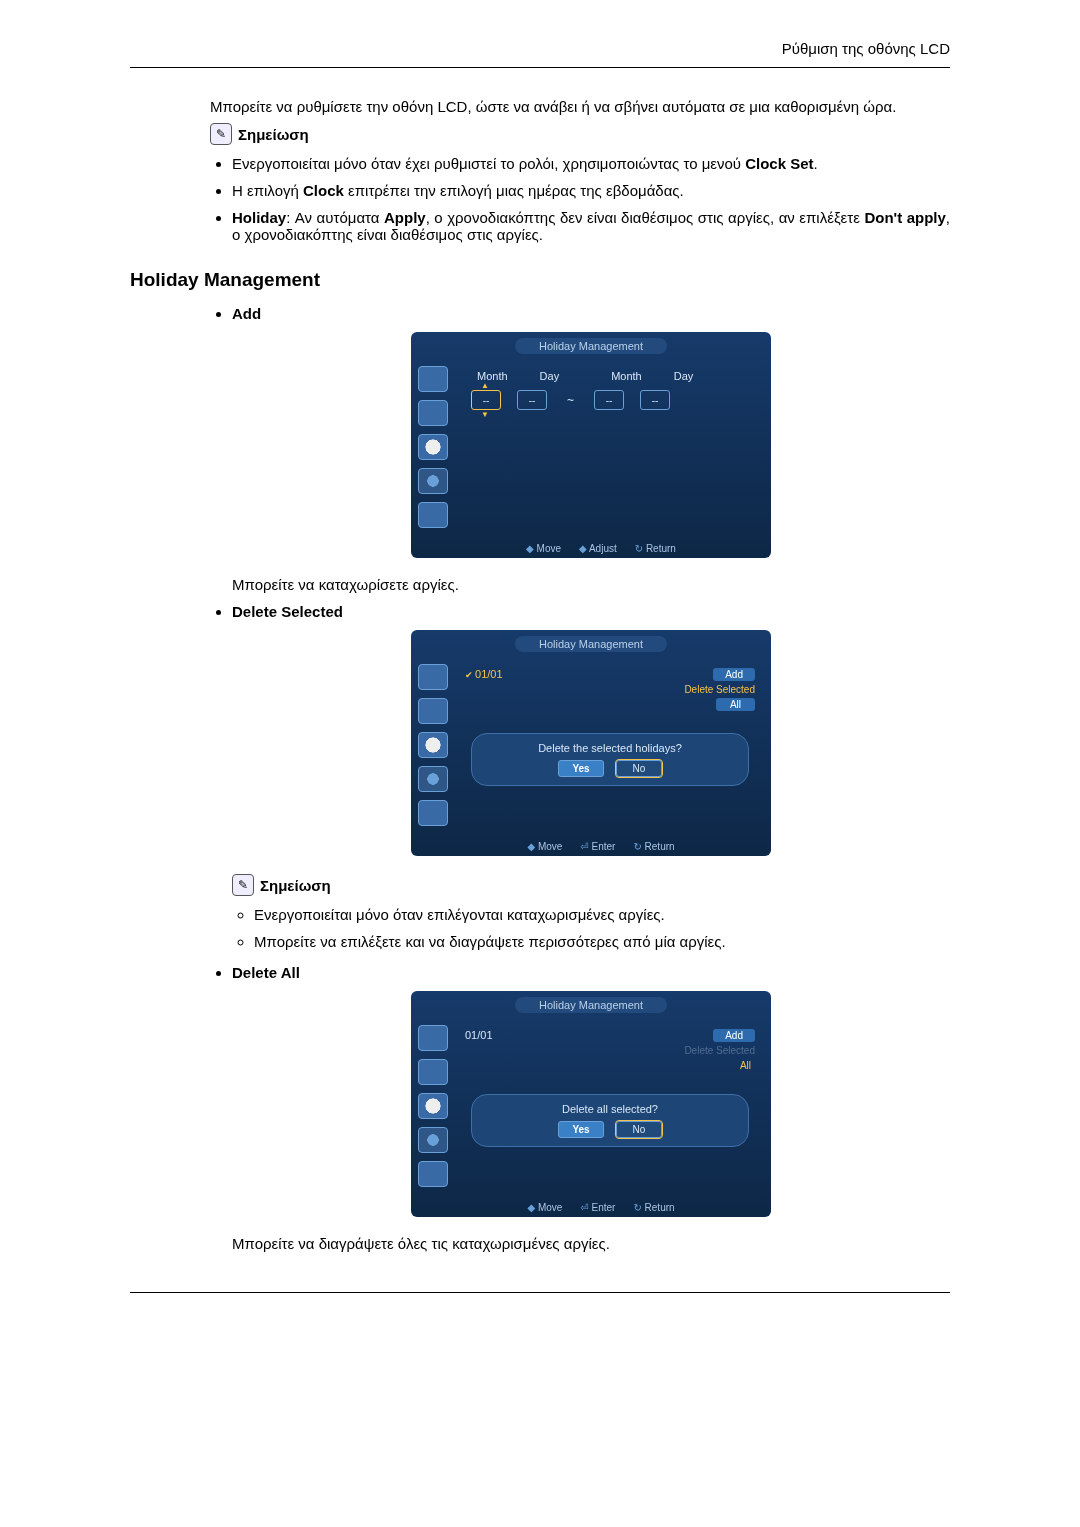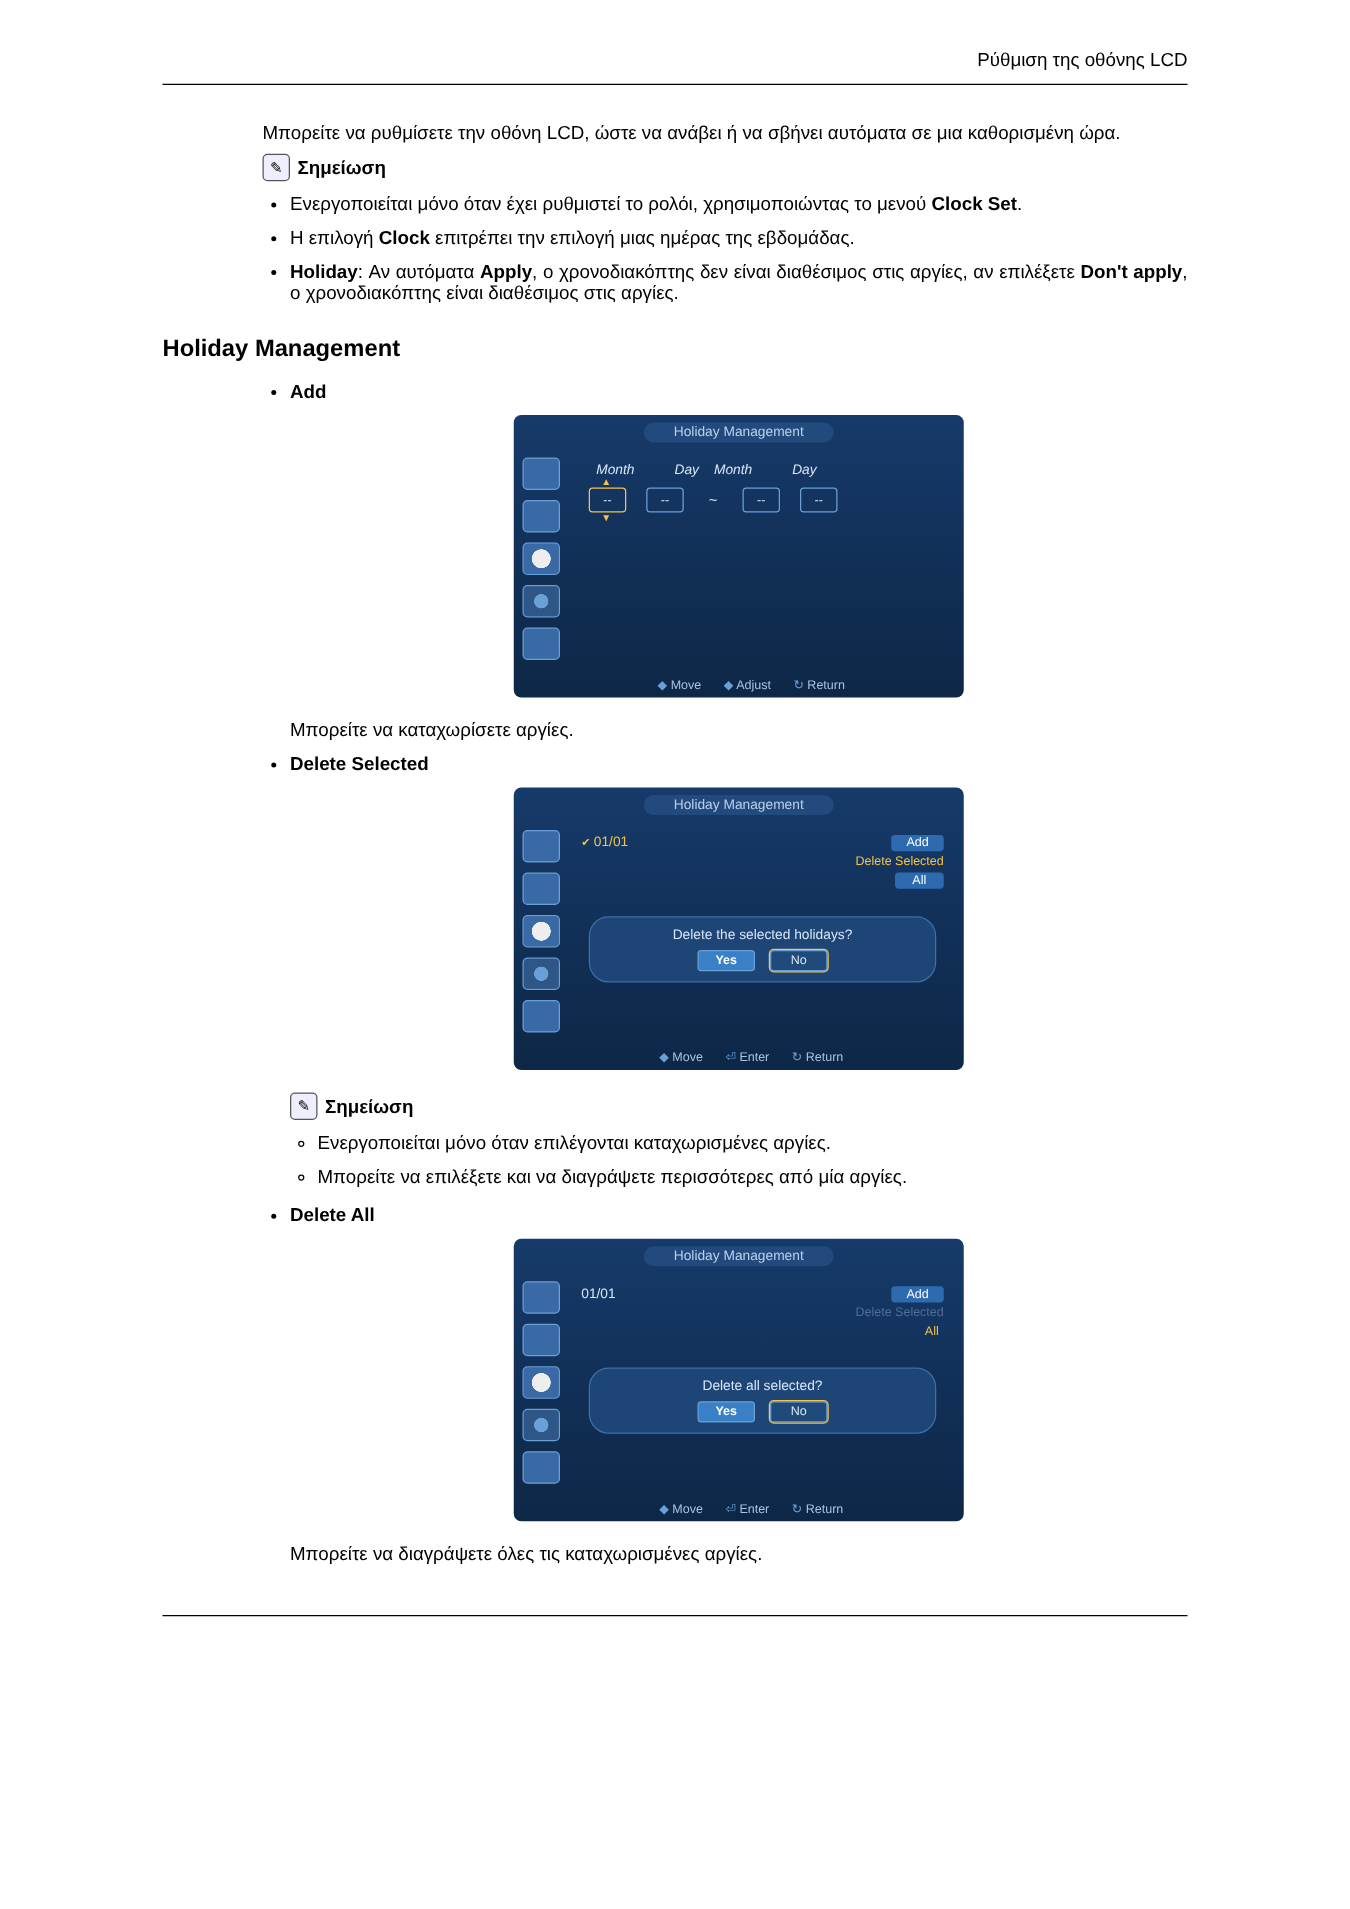--- a/index.html
+++ b/index.html
@@ -130,21 +130,21 @@
     justify-content: center;
     gap: 18px;
     font-size: 10px;
     color: #a8c3e2;
   }
   .ft-sym::before { content: "◆ "; color: #6aa0d8; }
   .ft-ret::before { content: "↻ "; color: #6aa0d8; }
   .ft-enter::before { content: "⏎ "; color: #6aa0d8; }
 
   
-  .row-labels { display:flex; padding-left:12px;font-style:italic; }
+  .row-labels { display:flex; gap:40px; padding-left:12px; }
   .col-pair { display:flex; gap:20px; }
   .lbl { color:#d8e6f7; font-size:11px; padding:4px 6px; }
   .row-boxes { display:flex; gap:16px; padding-left:12px; align-items:center; margin-top:4px;}
   .spinbox {
     width: 28px; height:18px; border:1px solid #6aa0d8; border-radius:3px;
     display:flex; align-items:center; justify-content:center;
     color:#d8e6f7; font-size:10px; position:relative;
   }
   .spinbox.focus { border-color:#f6c24a; position:relative; }
   .spinbox.focus::before { content:"▲"; position:absolute; top:-10px; left:9px; font-size:8px; color:#f6c24a;}

